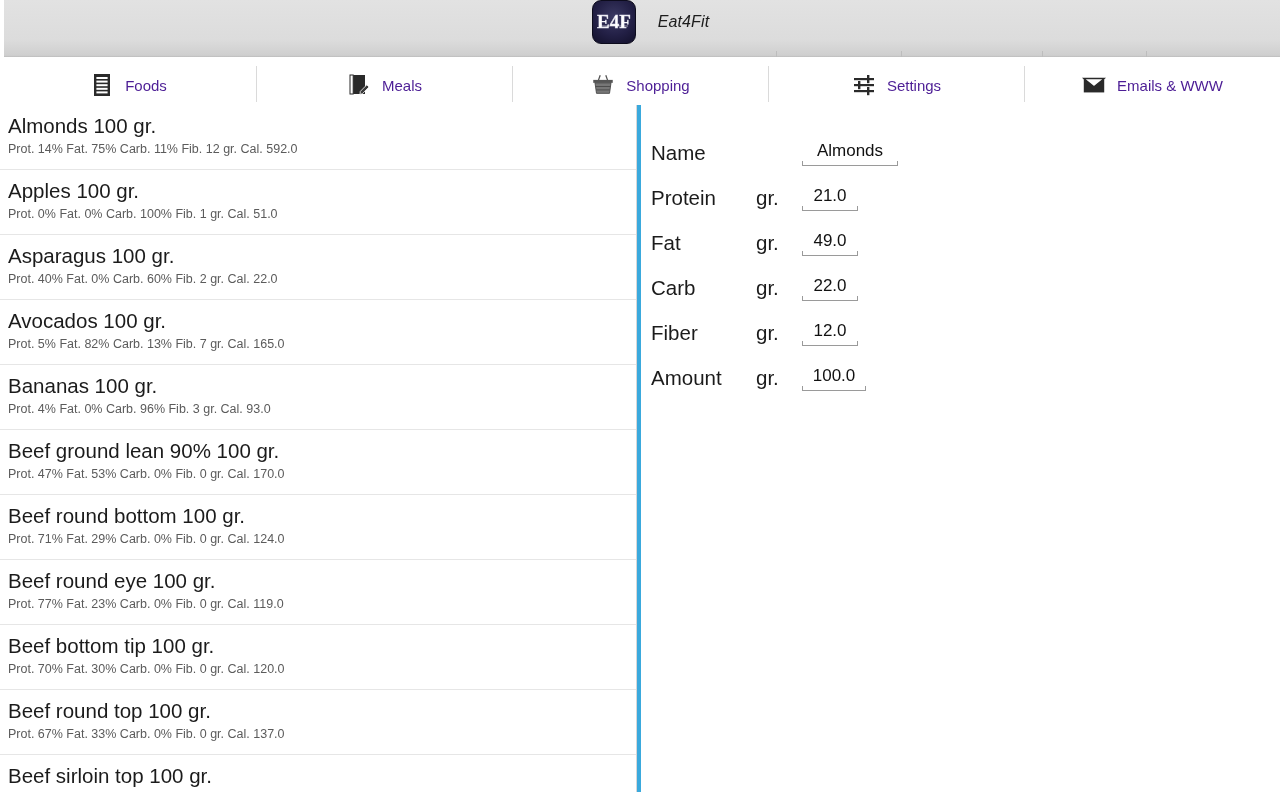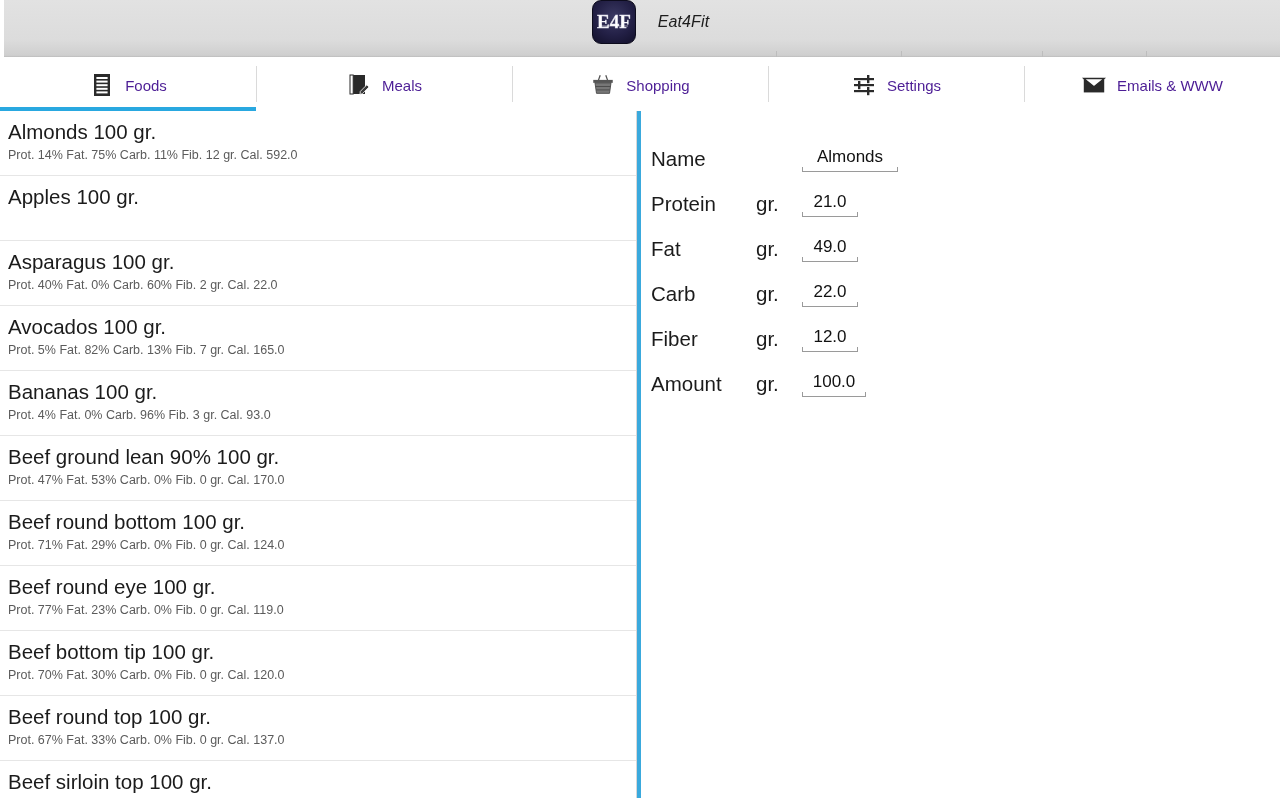--- a/index.html
+++ b/index.html
@@ -62,21 +62,21 @@
   }
   .tab .tabicon { width: 26px; height: 26px; display: flex; align-items: center; justify-content: center; }
   .tab .tablabel { font-size: 15px; color: #4c1d95; white-space: nowrap; }
   .tab .underline {
     position: absolute; left: 0; bottom: 0; width: 100%;
     height: 2px; background: #73c7ea;
   }
   .tab.active .underline { height: 6px; background: #29a8e0; }
 
   
-  #main { position: absolute; left: 0; top: 111px; width: 1280px; height: 661px; }
+  #main { position: absolute; left: 0; top: 105px; width: 1280px; height: 661px; }
 
   #list-pane {
     position: absolute; left: 0; top: 0; width: 637px; height: 687px;
     background: #ffffff; overflow: hidden;
     border-right: 1px solid #d7d7d7;
   }
   .food-row {
     height: 65px; padding: 9px 8px 0 8px;
     border-bottom: 1px solid #e6e6e6;
     background: #fff; cursor: default;
@@ -276,20 +276,21 @@
 <div id="main">
 
   <div id="list-pane">
 
   <div class="food-row">
         <div class="fname">Almonds 100 gr.</div>
         <div class="fmacros">Prot. 14% Fat. 75% Carb. 11% Fib. 12 gr. Cal. 592.0</div>
       </div>
       <div class="food-row">
         <div class="fname">Apples 100 gr.</div>
+        <div class="fmacros">Prot. 0% Fat. 0% Carb. 100% Fib. 1 gr. Cal. 51.0</div>
       </div>
       <div class="food-row">
         <div class="fname">Asparagus 100 gr.</div>
         <div class="fmacros">Prot. 40% Fat. 0% Carb. 60% Fib. 2 gr. Cal. 22.0</div>
       </div>
       <div class="food-row">
         <div class="fname">Avocados 100 gr.</div>
         <div class="fmacros">Prot. 5% Fat. 82% Carb. 13% Fib. 7 gr. Cal. 165.0</div>
       </div>
       <div class="food-row">

